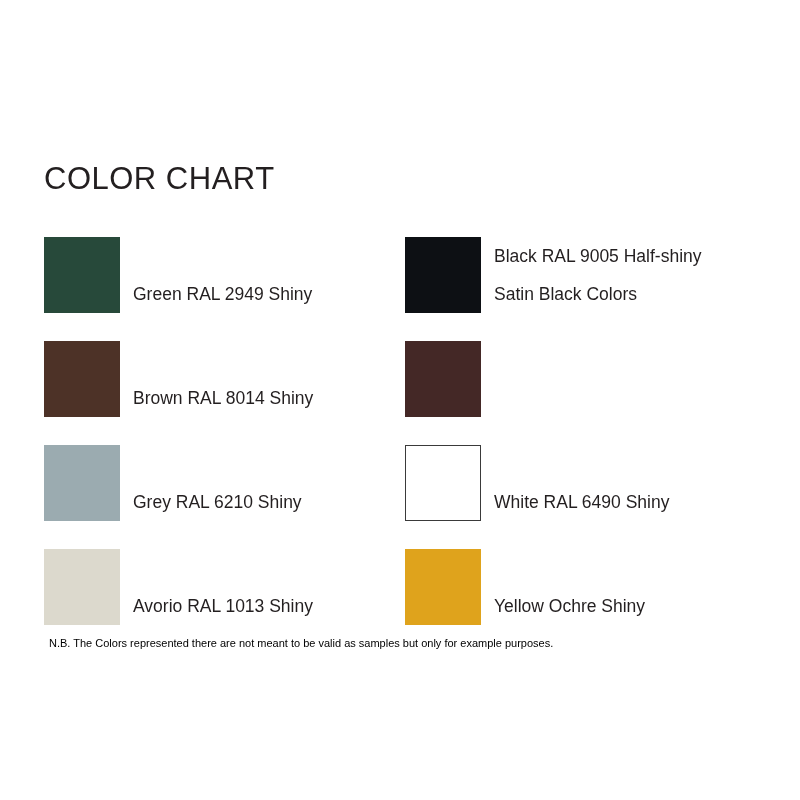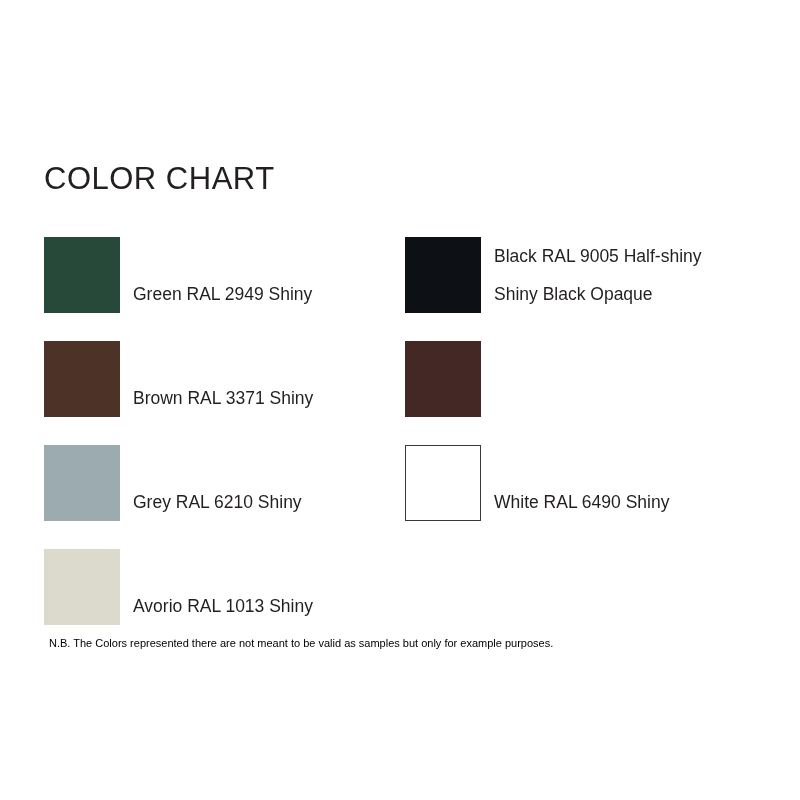--- a/index.html
+++ b/index.html
@@ -102,27 +102,27 @@
       <div class="swatch-row">
         <div class="swatch-chip" style="background: rgb(39, 73, 58);"></div>
         <div class="swatch-label single">
           <span class="line">Green RAL 2949 Shiny</span>
         </div>
       </div>
       <div class="swatch-row">
         <div class="swatch-chip" style="background: rgb(13, 16, 20);"></div>
         <div class="swatch-label">
           <span class="line">Black RAL 9005 Half-shiny</span>
-          <span class="line">Shiny Black Opaque</span>
+          <span class="line">Satin Black Colors</span>
         </div>
       </div>
       <div class="swatch-row">
         <div class="swatch-chip" style="background: rgb(77, 50, 39);"></div>
         <div class="swatch-label single">
-          <span class="line">Brown RAL 3371 Shiny</span>
+          <span class="line">Brown RAL 8014 Shiny</span>
         </div>
       </div>
       <div class="swatch-row">
         <div class="swatch-chip" style="background: rgb(68, 40, 38);"></div>
       </div>
       <div class="swatch-row">
         <div class="swatch-chip" style="background: rgb(155, 171, 176);"></div>
         <div class="swatch-label single">
           <span class="line">Grey RAL 6210 Shiny</span>
         </div>
@@ -132,17 +132,23 @@
         <div class="swatch-label single">
           <span class="line">White RAL 6490 Shiny</span>
         </div>
       </div>
       <div class="swatch-row">
         <div class="swatch-chip" style="background: rgb(220, 217, 205);"></div>
         <div class="swatch-label single">
           <span class="line">Avorio RAL 1013 Shiny</span>
         </div>
       </div>
+      <div class="swatch-row">
+        <div class="swatch-chip" style="background: rgb(223, 163, 28);"></div>
+        <div class="swatch-label single">
+          <span class="line">Yellow Ochre Shiny</span>
+        </div>
+      </div>
     </div>
 
   <div class="footnote">N.B. The Colors represented there are not meant to be valid as samples but only for example purposes.</div>
 
 </div>
 
 </body></html>

